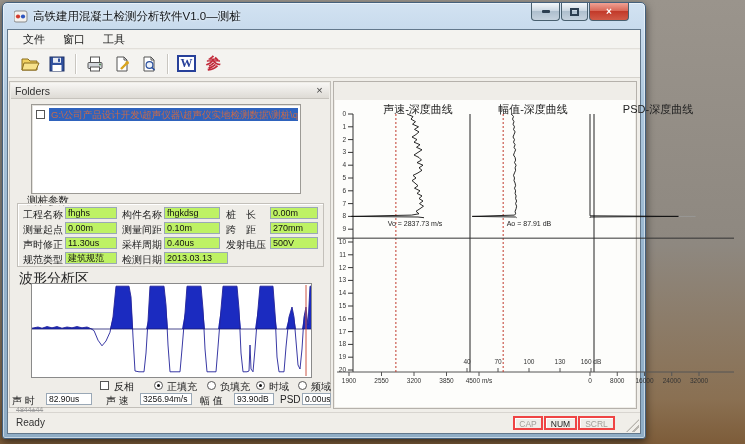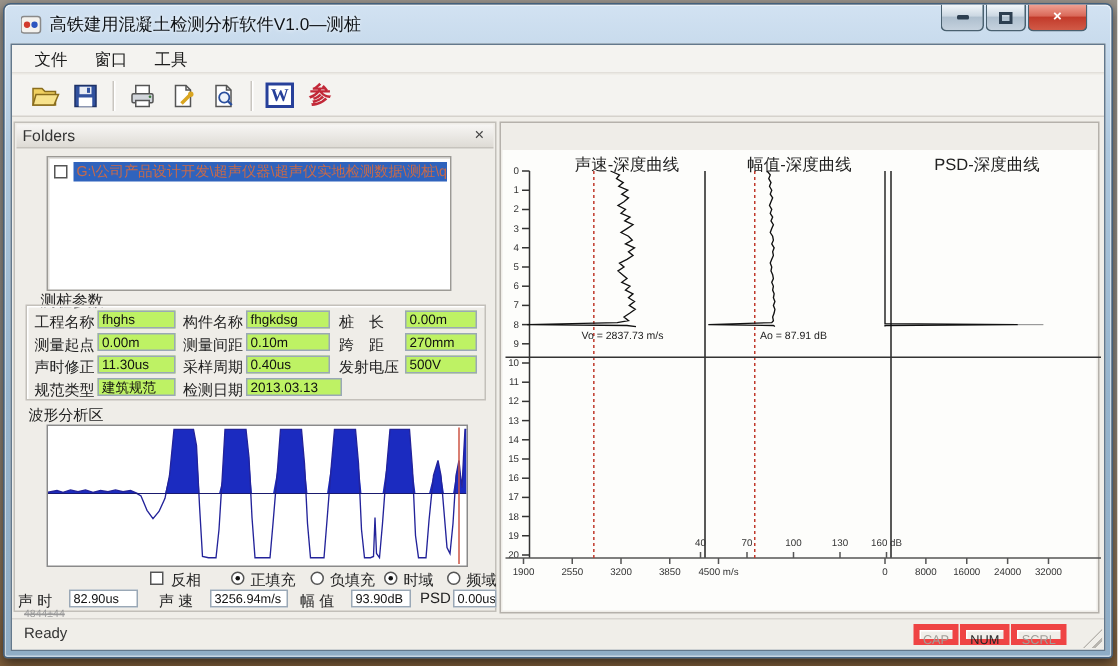--- a/index.html
+++ b/index.html
@@ -1,21 +1,21 @@
 <!DOCTYPE html>
 <html><head>
 <meta charset="utf-8">
 <style>
   html,body{margin:0;padding:0;}
   *{box-sizing:border-box;}
   body{font-family:"Liberation Sans","DejaVu Sans",sans-serif;}
   #screen{position:relative;width:745px;height:444px;overflow:hidden;
     background:linear-gradient(180deg,#9a948c 0%,#8e8880 55%,#8a7052 90%,#7d5c39 100%);}
   
-  .window{position:absolute;left:2px;top:2px;width:740px;height:437px;
+  .window{position:absolute;left:2px;top:2px;width:644px;height:437px;
     background:linear-gradient(180deg,#d2e2f2 0%,#aec8de 22%,#96b4cd 60%,#8fadc6 100%);
     border:1px solid #44607c;border-radius:5px 5px 3px 3px;
     box-shadow:inset 0 0 0 1px rgba(255,255,255,.5),0 3px 8px rgba(0,0,0,.55);padding-left:44px;}
   .titlebar{position:absolute;left:0;top:0;right:0;height:26px;}
   .app-icon{position:absolute;left:11px;top:7px;width:14px;height:13px;}
   .title-text{position:absolute;left:30px;top:6px;font-size:11.5px;color:#101418;
     text-shadow:0 0 3px rgba(255,255,255,.9);white-space:nowrap;}
   .win-btns{position:absolute;top:0;right:16px;display:flex;}
   .wbtn{height:18px;border:1px solid #49606f;border-top:none;border-radius:0 0 4px 4px;
     display:flex;align-items:center;justify-content:center;color:#fff;font-size:10px;
@@ -56,21 +56,21 @@
     white-space:nowrap;overflow:hidden;padding-left:2px;}
   
   .pgroup{position:absolute;left:7px;top:121px;width:307px;height:64px;
     border:1px solid #c3c0ba;box-shadow:inset 1px 1px 0 #fff;}
   .pgroup-label{position:absolute;left:14px;top:112px;background:#efede8;font-size:10.5px;
     color:#222;padding:0 3px;}
   .plabel{position:absolute;font-size:10px;color:#222;white-space:nowrap;text-align:right;}
   .pfield{position:absolute;height:12px;background:#bef264;border:1px solid #9aa8b6;
     font-size:9px;line-height:10px;color:#111;padding-left:2px;white-space:nowrap;overflow:hidden;}
   
-  .wave-label{position:absolute;left:9px;top:188px;font-size:10px;color:#222;}
+  .wave-label{position:absolute;left:9px;top:188px;font-size:14px;color:#222;}
   .wave-frame{position:absolute;left:21px;top:201px;width:281px;height:95px;background:#fff;
     border:1px solid #8a8a8a;}
   
   .ctl{position:absolute;font-size:10px;color:#222;white-space:nowrap;}
   .cbx{position:absolute;width:9px;height:9px;border:1px solid #555;background:#fff;}
   .rad{position:absolute;width:9px;height:9px;border:1px solid #555;border-radius:50%;background:#fff;}
   .rad.sel::after{content:"";position:absolute;left:2px;top:2px;width:3px;height:3px;border-radius:50%;background:#111;}
   .rfield{position:absolute;height:12px;background:#fff;border:1px solid #9aa8b6;
     font-size:8.5px;line-height:10px;color:#111;padding-left:2px;white-space:nowrap;overflow:hidden;}
   .partial{position:absolute;left:6px;top:324px;font-size:7px;color:#9a9a9a;text-decoration:line-through;}
@@ -84,21 +84,21 @@
   .tab{height:16px;width:56px;margin-right:1px;background:#e6e3dd;border:1px solid #9a978f;border-bottom:none;
     clip-path:polygon(7px 0,calc(100% - 7px) 0,100% 100%,0 100%);
     font-size:9.5px;line-height:16px;text-align:center;color:#222;}
   .tab.active{background:#fcfbf9;font-weight:bold;}
   .chart-area{position:absolute;left:1px;top:18px;right:1px;bottom:1px;background:#fdfdfb;}
   .chart-title{position:absolute;top:2px;width:130px;text-align:center;font-size:11px;color:#222;}
   
   .statusbar{position:absolute;left:0;right:0;bottom:0;height:21px;background:#f0eee9;
     border-top:1px solid #d8d5d0;}
   .status-msg{position:absolute;left:8px;top:4px;font-size:10px;color:#333;}
-  .skey{position:absolute;top:3px;height:14px;border:4px solid #ef4444;box-shadow:inset 1px 1px 0 #fff;
+  .skey{position:absolute;top:3px;height:14px;border:2px solid #ef4444;box-shadow:inset 1px 1px 0 #fff;
     font-size:8.5px;line-height:13px;text-align:center;color:#a19e98;}
   .skey.active{color:#222;}
   .grip{position:absolute;right:1px;bottom:1px;width:13px;height:13px;
     background:repeating-linear-gradient(135deg,transparent 0 3px,#b8b5af 3px 5px);
     clip-path:polygon(100% 0,100% 100%,0 100%);}
   svg{display:block;}
 </style>
 </head>
 <body>
 

